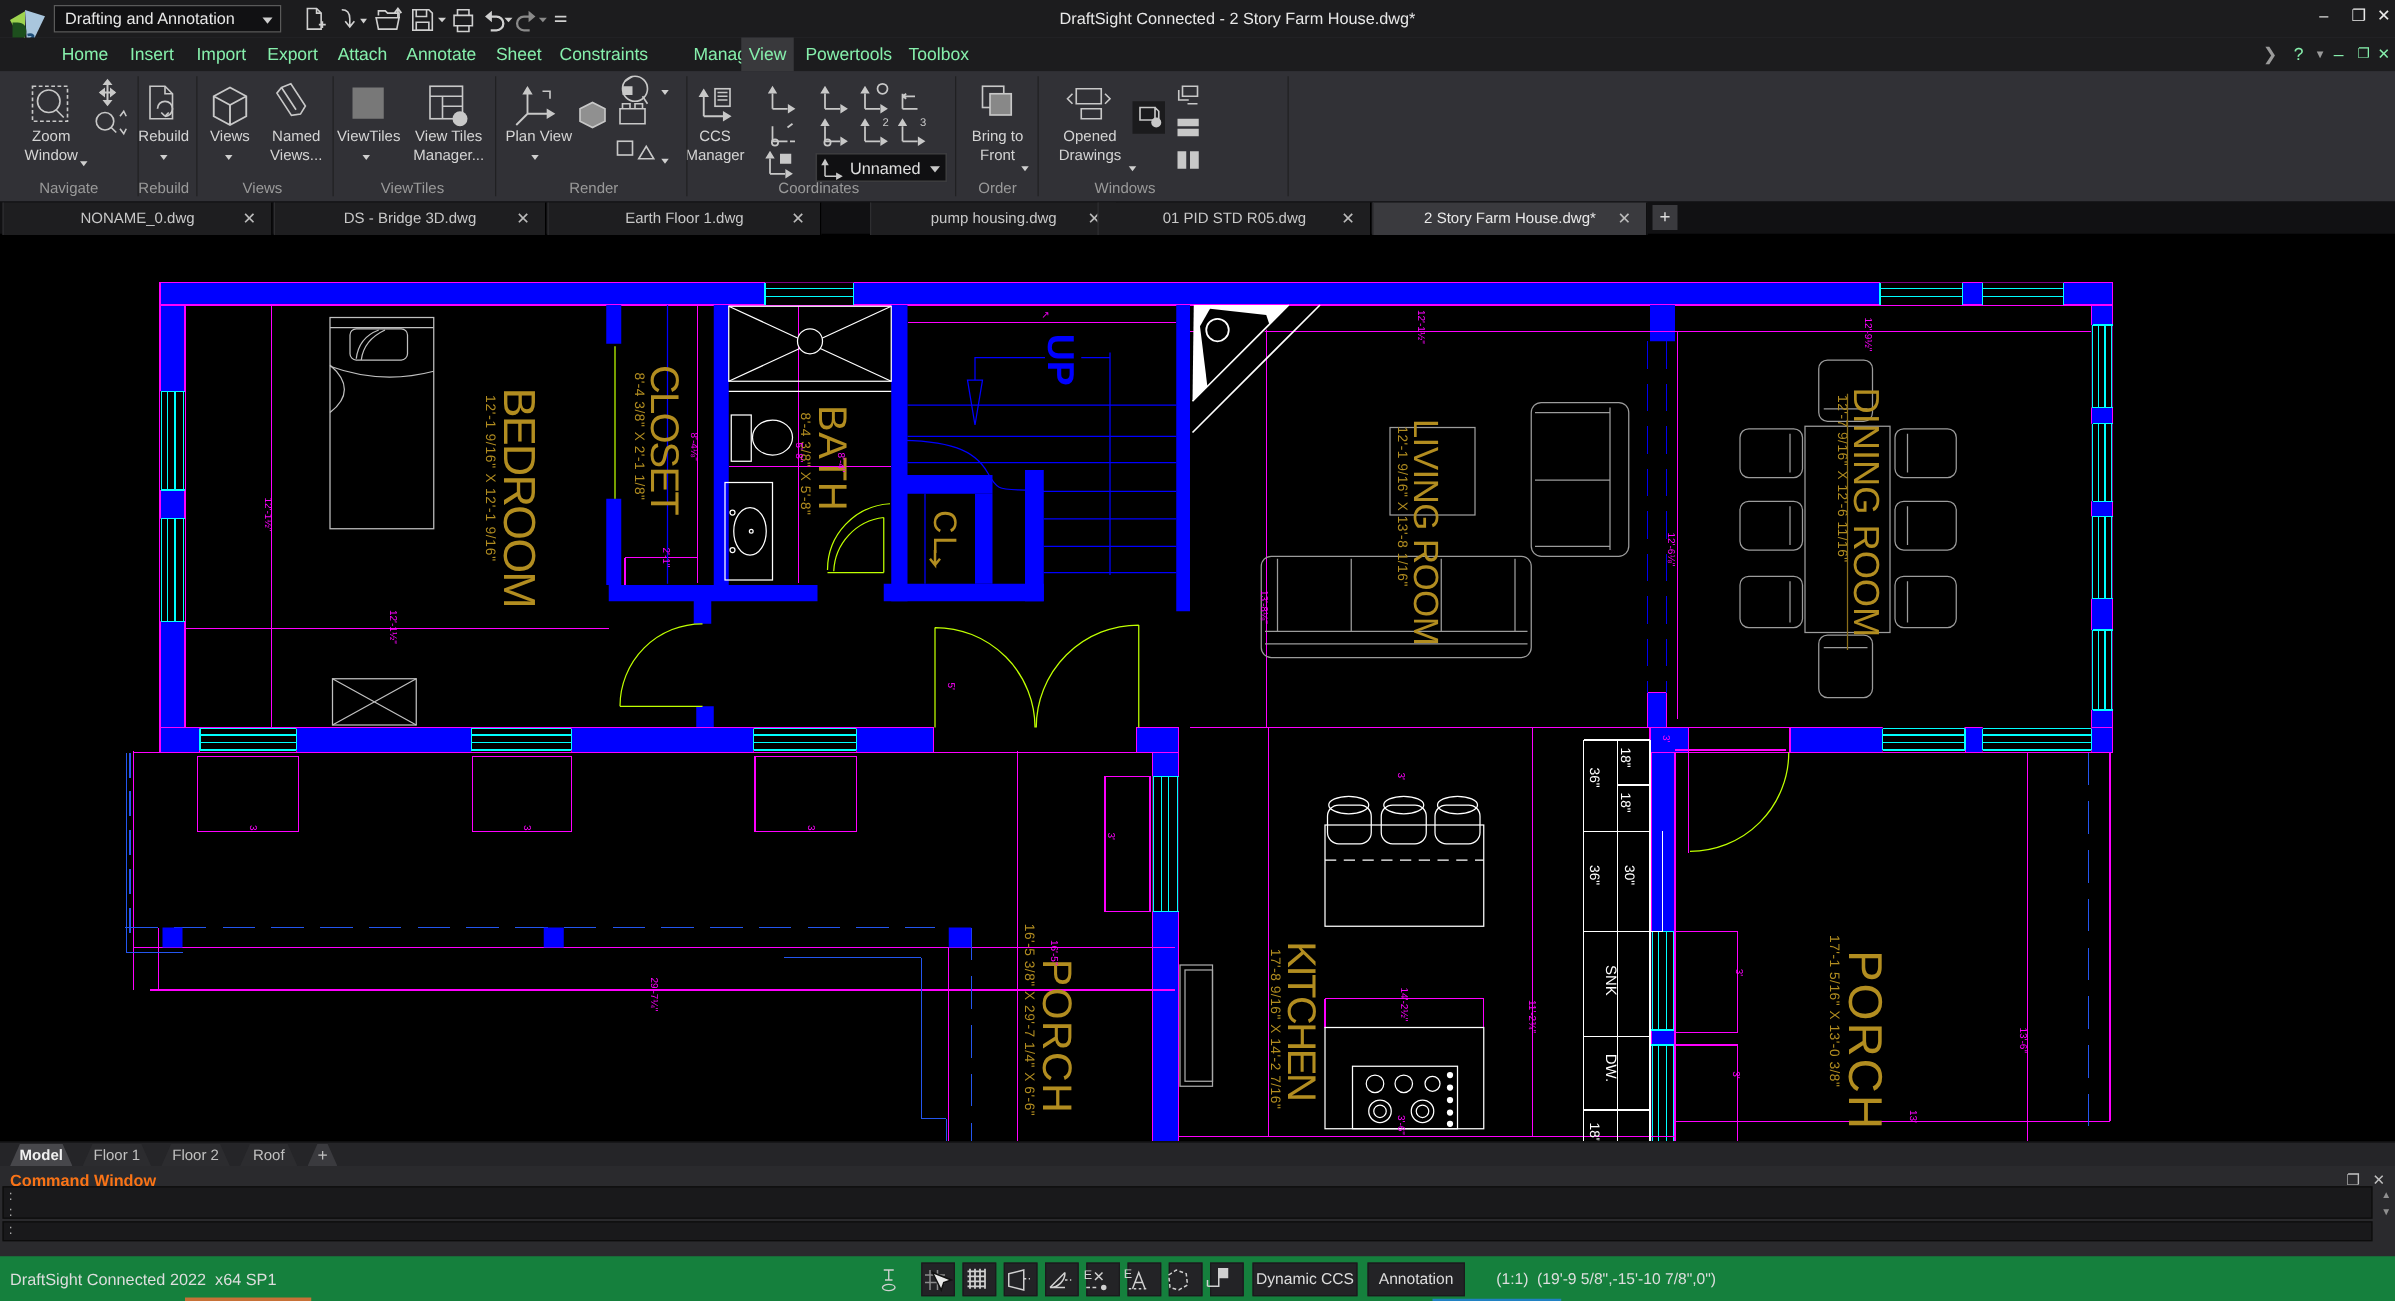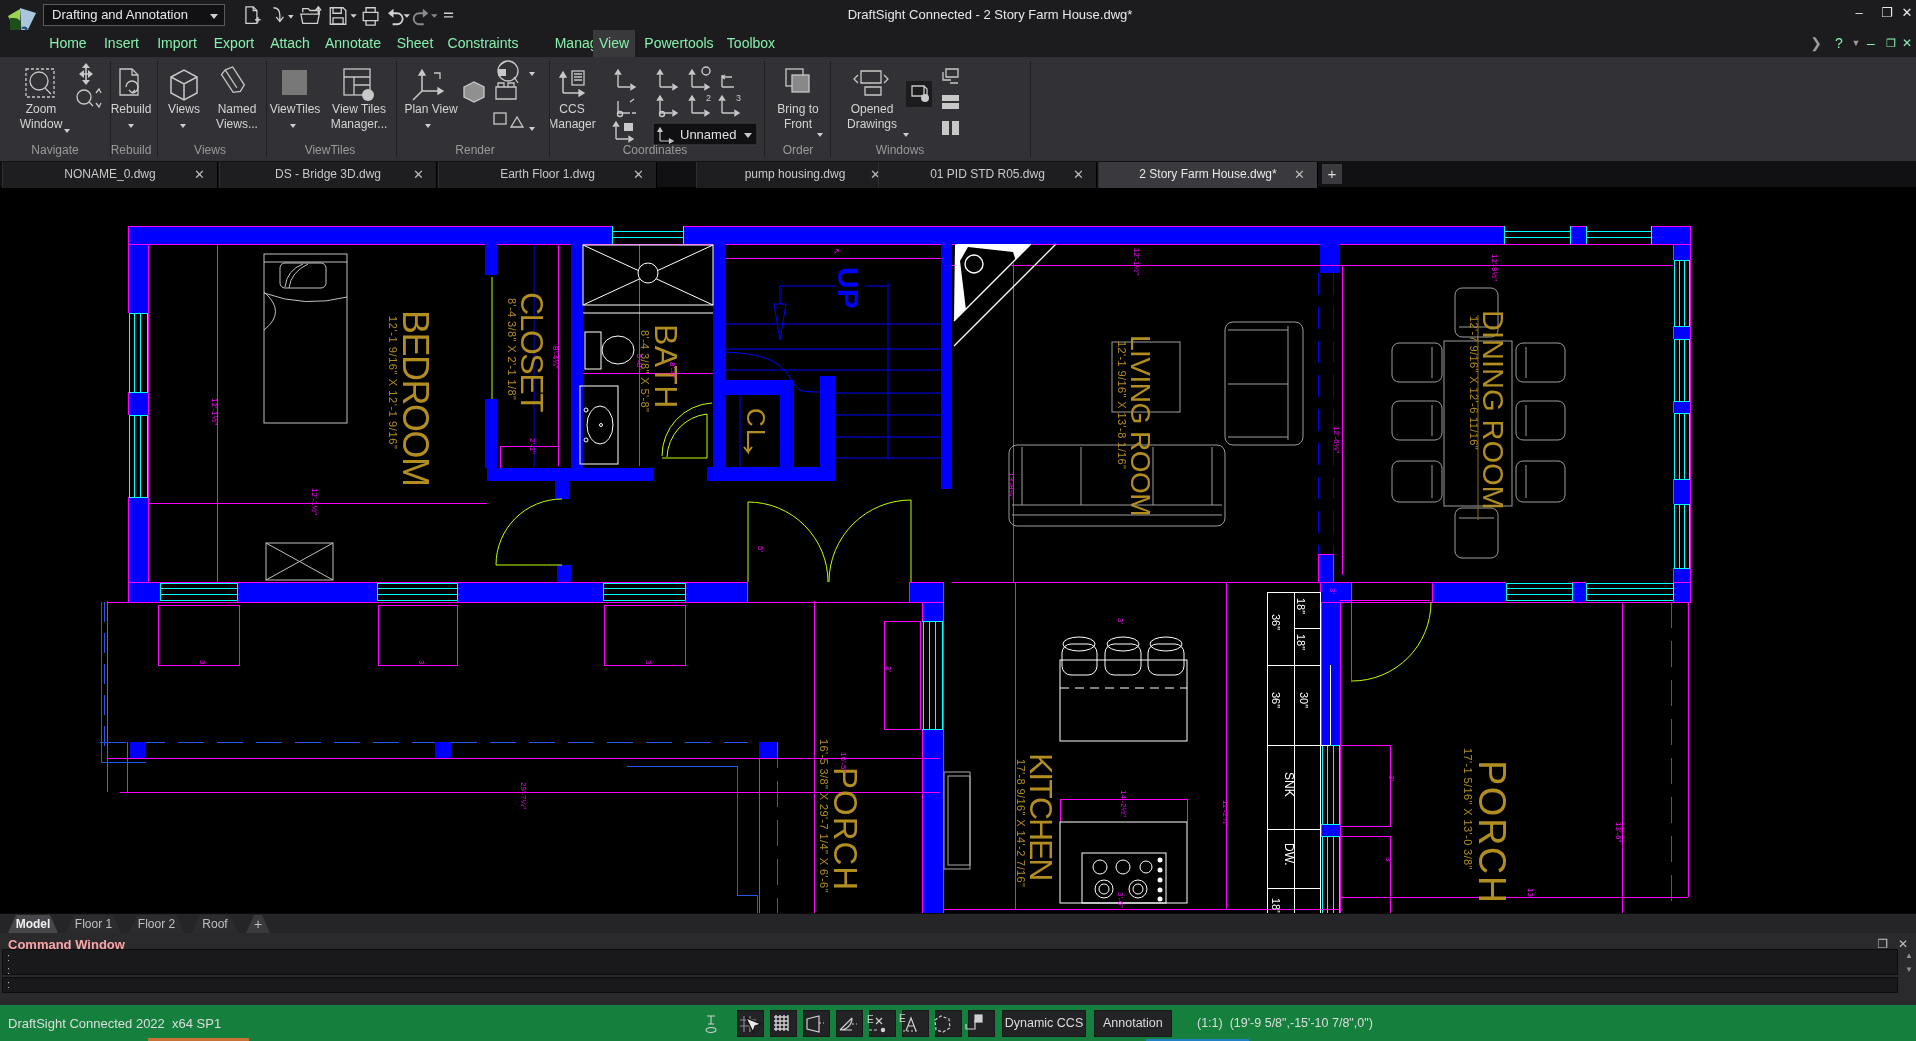--- a/index.html
+++ b/index.html
@@ -37,21 +37,21 @@
   
   #canvas { position:absolute; left:0; top:188px; width:1916px; height:725px; background:#000; overflow:hidden; }
 
   
   #modeltabs { position:absolute; left:0; top:913px; width:1916px; height:20px; background:#252528; border-top:1px solid #0a0a0a; }
   .mtab { position:absolute; top:1px; height:18px; color:#c0c0c0; font-size:12px; line-height:18px; text-align:center; clip-path:polygon(8px 0, calc(100% - 8px) 0, 100% 100%, 0 100%); background:#2c2c2f; }
   .mtab.active { background:#47474b; color:#f0f0f0; font-weight:bold; }
 
   
   #cmdwin { position:absolute; left:0; top:933px; width:1916px; height:72px; background:#2a2a2d; }
-  #cmdtitle { position:absolute; left:8px; top:4px; color:#fca5a5; font-size:13px; font-weight:bold; }
+  #cmdtitle { position:absolute; left:8px; top:4px; color:#f97316; font-size:13px; font-weight:bold; }
   #cmdbody { position:absolute; left:2px; top:16px; width:1896px; height:26px; background:#19191b; border:1px solid #0c0c0c; color:#aaa; font-size:11px; }
   #cmdline { position:absolute; left:2px; top:44px; width:1896px; height:16px; background:#19191b; border:1px solid #0c0c0c; color:#aaa; font-size:11px; }
 
   
   #statusbar { position:absolute; left:0; top:1005px; width:1916px; height:36px; background:#15803d; color:#dddddd; font-size:13px; }
   .sbox { position:absolute; top:5px; width:27px; height:27px; background:#232326; border:1px solid #1a1a1c; }
 </style>
 </head>
 <body>
 <div id="page">

